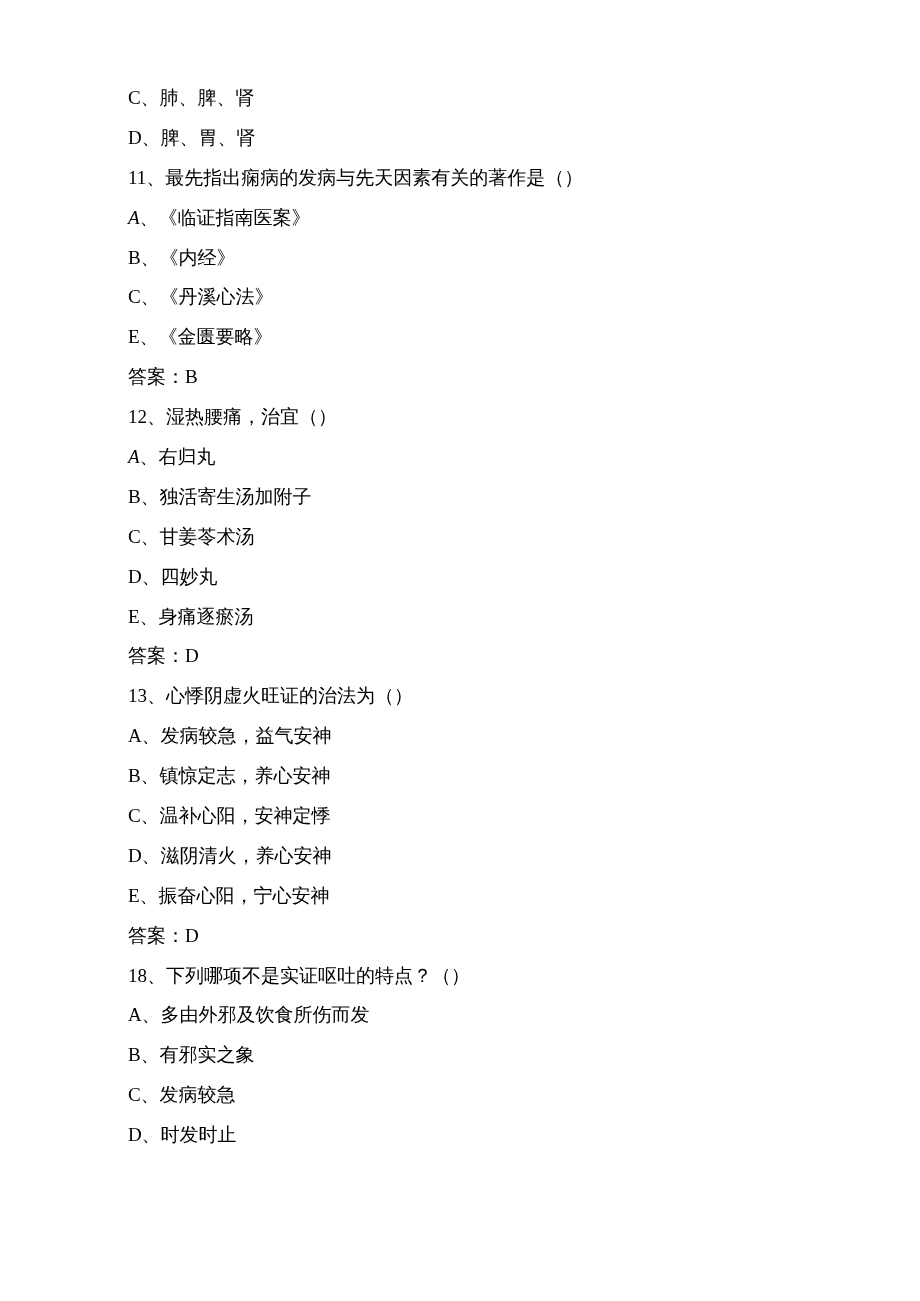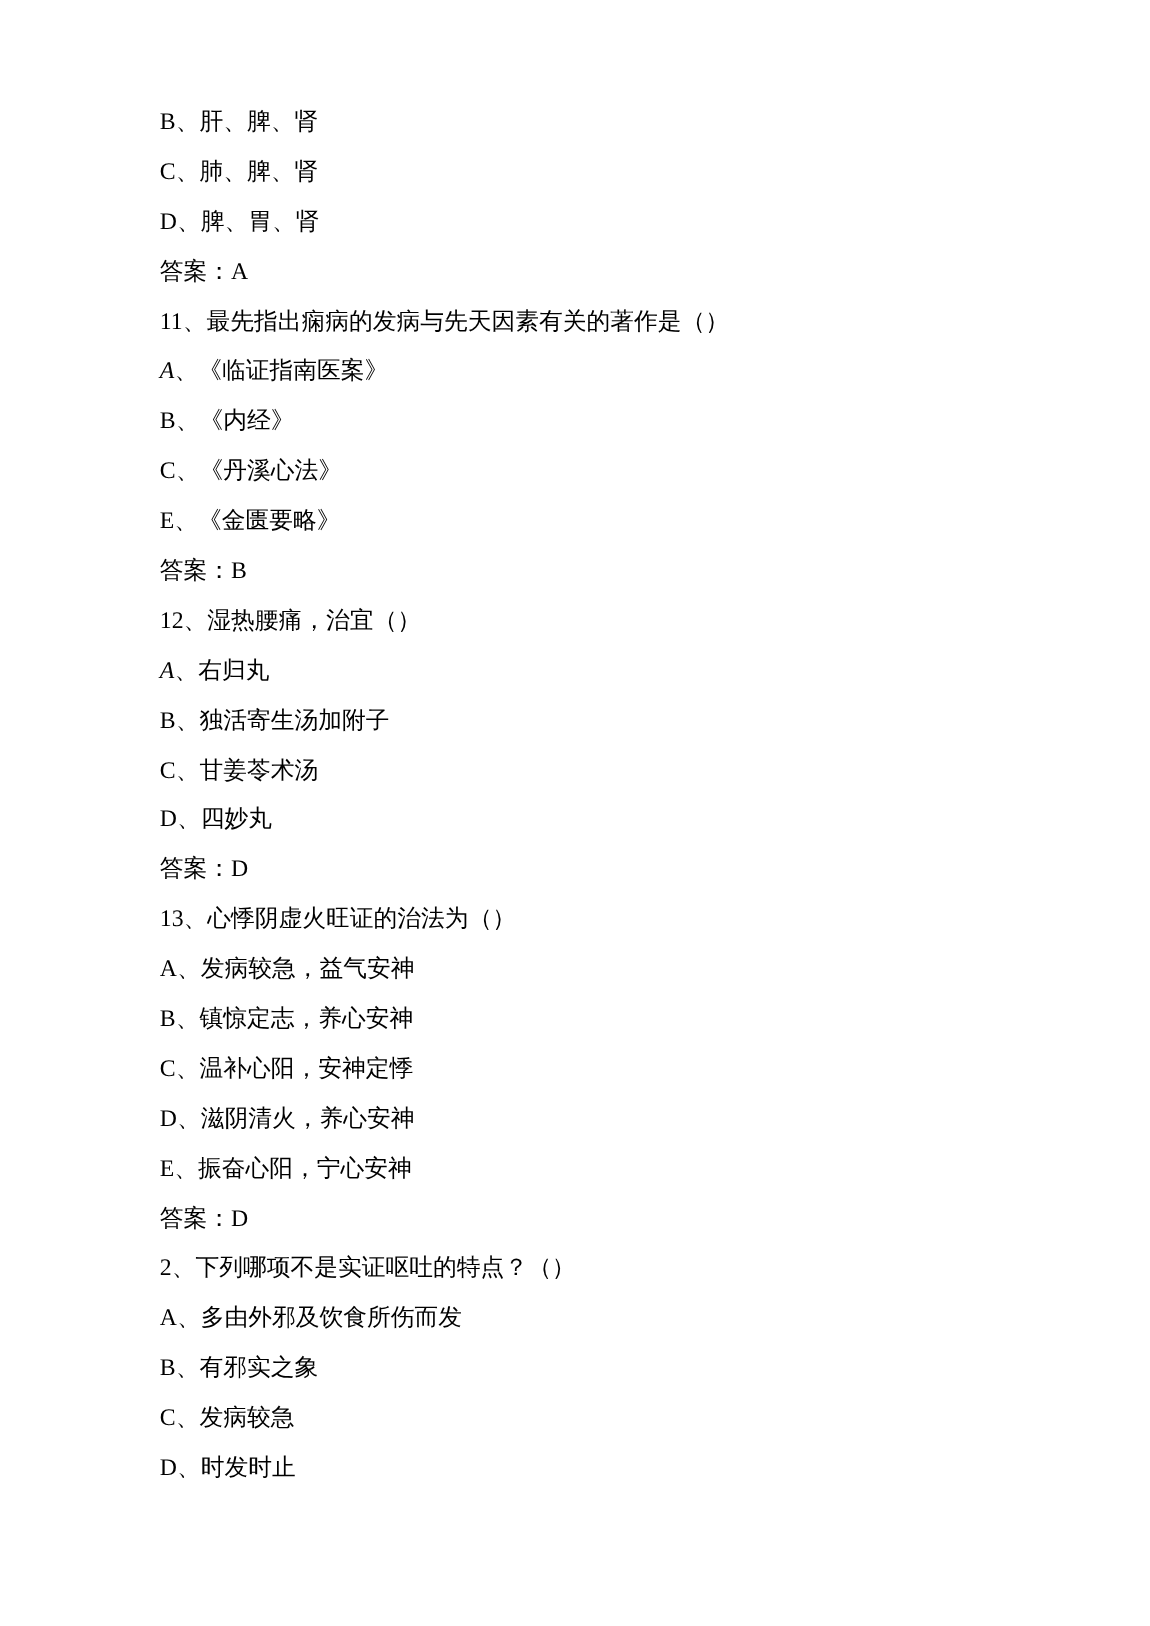--- a/index.html
+++ b/index.html
@@ -22,42 +22,41 @@
   .italic-a {
     font-style: italic;
     font-family: "Times New Roman", serif;
   }
 </style>
 </head>
 <body>
 
 <div class="page">
   <div id="content">
-      <div class="line">B、肝、脾、肾</div>
       <div class="line">C、肺、脾、肾</div>
       <div class="line">D、脾、胃、肾</div>
-      <div class="line">答案：A</div>
       <div class="line">11、最先指出痫病的发病与先天因素有关的著作是（）</div>
       <div class="line"><span class="italic-a">A</span><span>、《临证指南医案》</span></div>
       <div class="line">B、《内经》</div>
       <div class="line">C、《丹溪心法》</div>
       <div class="line">E、《金匮要略》</div>
       <div class="line">答案：B</div>
       <div class="line">12、湿热腰痛，治宜（）</div>
       <div class="line"><span class="italic-a">A</span><span>、右归丸</span></div>
       <div class="line">B、独活寄生汤加附子</div>
       <div class="line">C、甘姜苓术汤</div>
       <div class="line">D、四妙丸</div>
+      <div class="line">E、身痛逐瘀汤</div>
       <div class="line">答案：D</div>
       <div class="line">13、心悸阴虚火旺证的治法为（）</div>
       <div class="line">A、发病较急，益气安神</div>
       <div class="line">B、镇惊定志，养心安神</div>
       <div class="line">C、温补心阳，安神定悸</div>
       <div class="line">D、滋阴清火，养心安神</div>
       <div class="line">E、振奋心阳，宁心安神</div>
       <div class="line">答案：D</div>
-      <div class="line">2、下列哪项不是实证呕吐的特点？（）</div>
+      <div class="line">18、下列哪项不是实证呕吐的特点？（）</div>
       <div class="line">A、多由外邪及饮食所伤而发</div>
       <div class="line">B、有邪实之象</div>
       <div class="line">C、发病较急</div>
       <div class="line">D、时发时止</div>
     </div>
 </div>
 
 </body></html>

